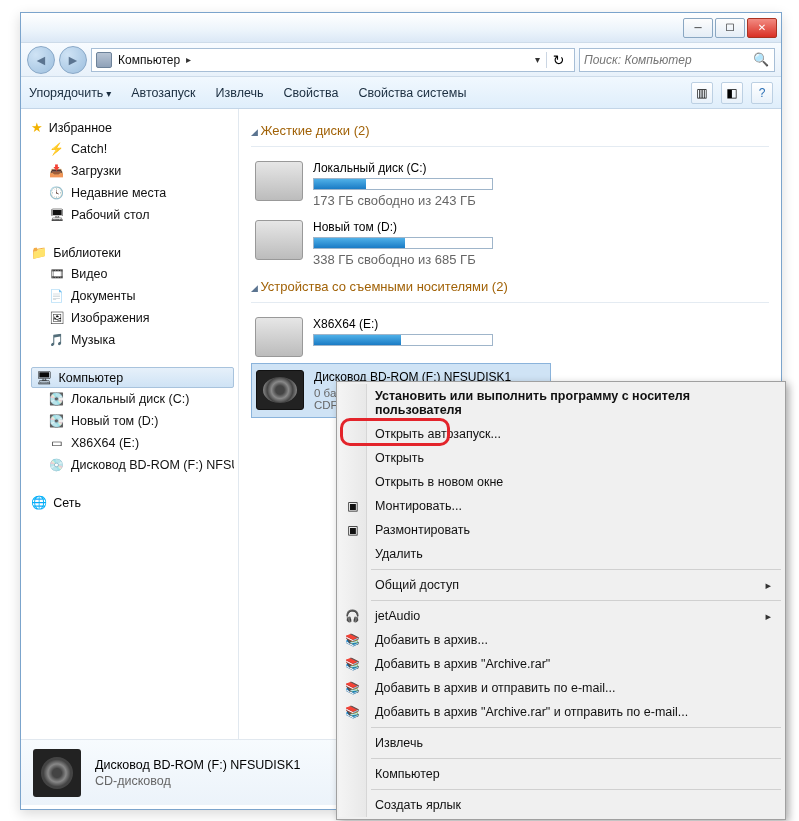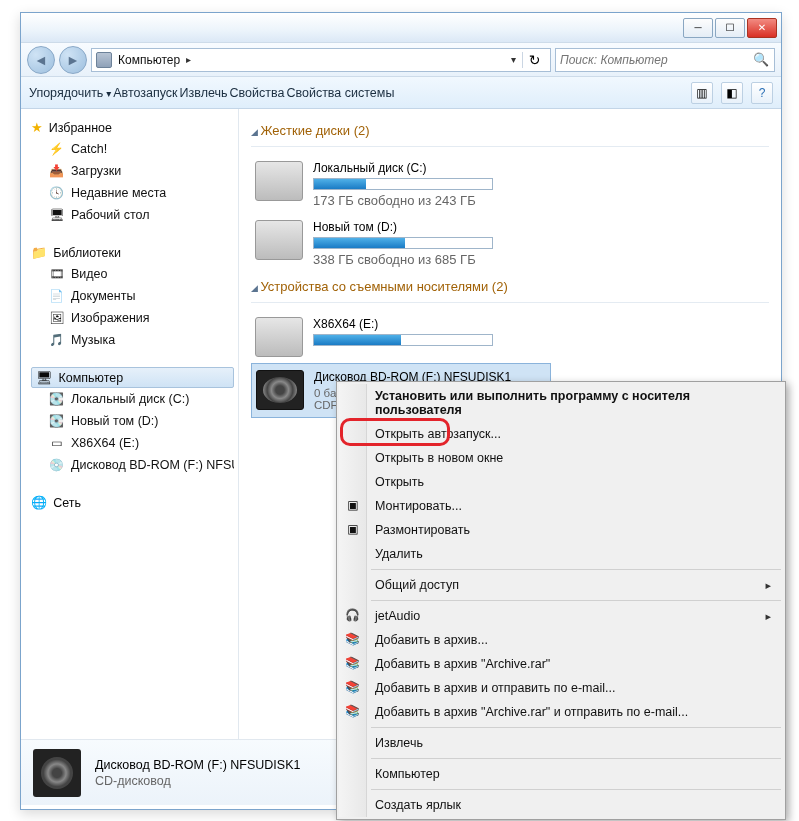--- a/index.html
+++ b/index.html
@@ -11,25 +11,25 @@
 .winbtn { width: 30px; height: 20px; margin-left: 2px; border: 1px solid #8aa7c2; border-radius: 2px; background: linear-gradient(#fdfdfd,#e4edf6); display: flex; align-items: center; justify-content: center; font-size: 10px; cursor: pointer; }
 .winbtn.close { background: linear-gradient(#f28b82,#d93025); color: #fff; border-color: #a32; }
 
 .navrow { height: 34px; display: flex; align-items: center; padding: 0 6px; background: linear-gradient(#f7fbff,#e8f1fa); border-bottom: 1px solid #cddbe9; gap: 4px; }
 .navcircle { width: 28px; height: 28px; border-radius: 50%; background: radial-gradient(circle at 30% 30%,#cfe3f5,#9dbfde); border: 1px solid #89a8c7; display: flex; align-items: center; justify-content: center; font-size: 14px; color: #5b7490; cursor: pointer; }
 .addrbar { flex: 1; height: 24px; border: 1px solid #a7bed6; background: #fff; display: flex; align-items: center; padding: 0 4px; gap: 6px; }
 .addr-icon { width: 16px; height: 16px; background: linear-gradient(#b8c4d4,#8fa1b8); border: 1px solid #6d8299; border-radius: 2px; }
 .addr-text { font-size: 12px; color: #111; }
 .addr-arrow { font-size: 10px; color: #333; }
 .addr-refresh { width: 24px; text-align: center; border-left: 1px solid #cbd6e3; font-size: 14px; cursor: pointer; }
-.searchbar { width: 220px; height: 24px; border: 1px solid #a7bed6; background: #fff; display: flex; align-items: center; padding: 8px 4px; }
+.searchbar { width: 196px; height: 24px; border: 1px solid #a7bed6; background: #fff; display: flex; align-items: center; padding: 8px 4px; }
 .searchbar input { border: none; outline: none; font-size: 12px; color: #666; font-style: italic; flex: 1; }
 .searchbar .sicon { font-size: 13px; color: #3b6fa0; }
 
-.toolbar { height: 32px; background: linear-gradient(#f1f8fe,#dfeefb); border-bottom: 1px solid #c3d5e7; display: flex; align-items: center; padding: 0 8px; gap: 2px; }
+.toolbar { height: 32px; background: linear-gradient(#f1f8fe,#dfeefb); border-bottom: 1px solid #c3d5e7; display: flex; align-items: center; padding: 0 8px; gap: 20px; }
 .tb-item { font-size: 12.5px; color: #1a2d3f; cursor: pointer; }
 .tb-item.drop::after { content: " ▾"; font-size: 10px; }
 .tb-right { margin-left: auto; display: flex; gap: 8px; }
 .tb-ico { width: 22px; height: 22px; border: 1px solid #bcd0e3; border-radius: 2px; background: linear-gradient(#fff,#e8f1fa); display: flex; align-items: center; justify-content: center; font-size: 12px; cursor: pointer; }
 
 .body { display: flex; height: 630px; }
 .nav { width: 218px; border-right: 1px solid #e1e8ef; padding: 8px 4px 8px 10px; overflow: hidden; }
 .nav-group { margin-bottom: 16px; }
 .nav-head { display: flex; align-items: center; gap: 6px; font-size: 12.5px; color: #0a0a0a; padding: 3px 0; cursor: pointer; }
 .nav-head.fav::before { content: "★"; color: #f2b200; font-size: 13px; }
@@ -57,21 +57,21 @@
 
 .details { height: 66px; border-top: 1px solid #e1e8ef; background: linear-gradient(#f7fbfe,#ecf3fa); display: flex; align-items: center; padding: 8px 12px; gap: 14px; }
 .details .thumb { width: 48px; height: 48px; background: #222; border-radius: 3px; position: relative; }
 .details .thumb::after { content: ""; position: absolute; inset: 8px; border-radius: 50%; background: radial-gradient(circle,#444 20%,#888 40%,#444 60%); }
 .details .dtext { font-size: 12.5px; }
 .details .dname { color: #000; margin-bottom: 2px; }
 .details .dtype { color: #666; }
 
 .ctxmenu { position: absolute; left: 336px; top: 381px; width: 450px; background: #f0f0f0; border: 1px solid #a0a0a0; box-shadow: 3px 3px 8px rgba(0,0,0,.3); padding: 2px; }
 .ctx-col { position: absolute; left: 2px; top: 2px; bottom: 2px; width: 28px; background: linear-gradient(to right,#f4f4f4,#e8e8e8); border-right: 1px solid #d6d6d6; }
-.ctx-item { position: relative; padding: 5px 12px 5px 36px; font-size: 12.5px; color: #111; cursor: pointer; display: flex; align-items: flex-end; }
+.ctx-item { position: relative; padding: 5px 12px 5px 36px; font-size: 12.5px; color: #111; cursor: pointer; display: flex; align-items: center; }
 .ctx-item.bold { font-weight: bold; }
 .ctx-sep { height: 1px; background: #d0d0d0; margin: 3px 2px 3px 32px; }
 .ctx-arrow { margin-left: auto; font-size: 11px; color: #333; }
 .ctx-ico { position: absolute; left: 6px; width: 16px; height: 16px; display: flex; align-items: center; justify-content: center; font-size: 12px; }
 .callout { position: absolute; left: 340px; top: 418px; width: 110px; height: 28px; border: 3px solid #e3242b; border-radius: 10px; pointer-events: none; z-index: 20; }
 </style>
 </head>
 <body>
 
 <div class="window">
@@ -234,24 +234,24 @@
 
 <div class="ctxmenu">
   <div class="ctx-col"></div>
   <div class="ctx-item bold">
       <span>Установить или выполнить программу с носителя пользователя</span>
     </div>
   <div class="ctx-item">
       <span>Открыть автозапуск...</span>
     </div>
   <div class="ctx-item">
+      <span>Открыть</span>
+    </div>
+  <div class="ctx-item">
       <span>Открыть в новом окне</span>
-    </div>
-  <div class="ctx-item">
-      <span>Открыть</span>
     </div>
   <div class="ctx-item">
       <span class="ctx-ico">▣</span>
       <span>Монтировать...</span>
     </div>
   <div class="ctx-item">
       <span class="ctx-ico">▣</span>
       <span>Размонтировать</span>
     </div>
   <div class="ctx-item">

